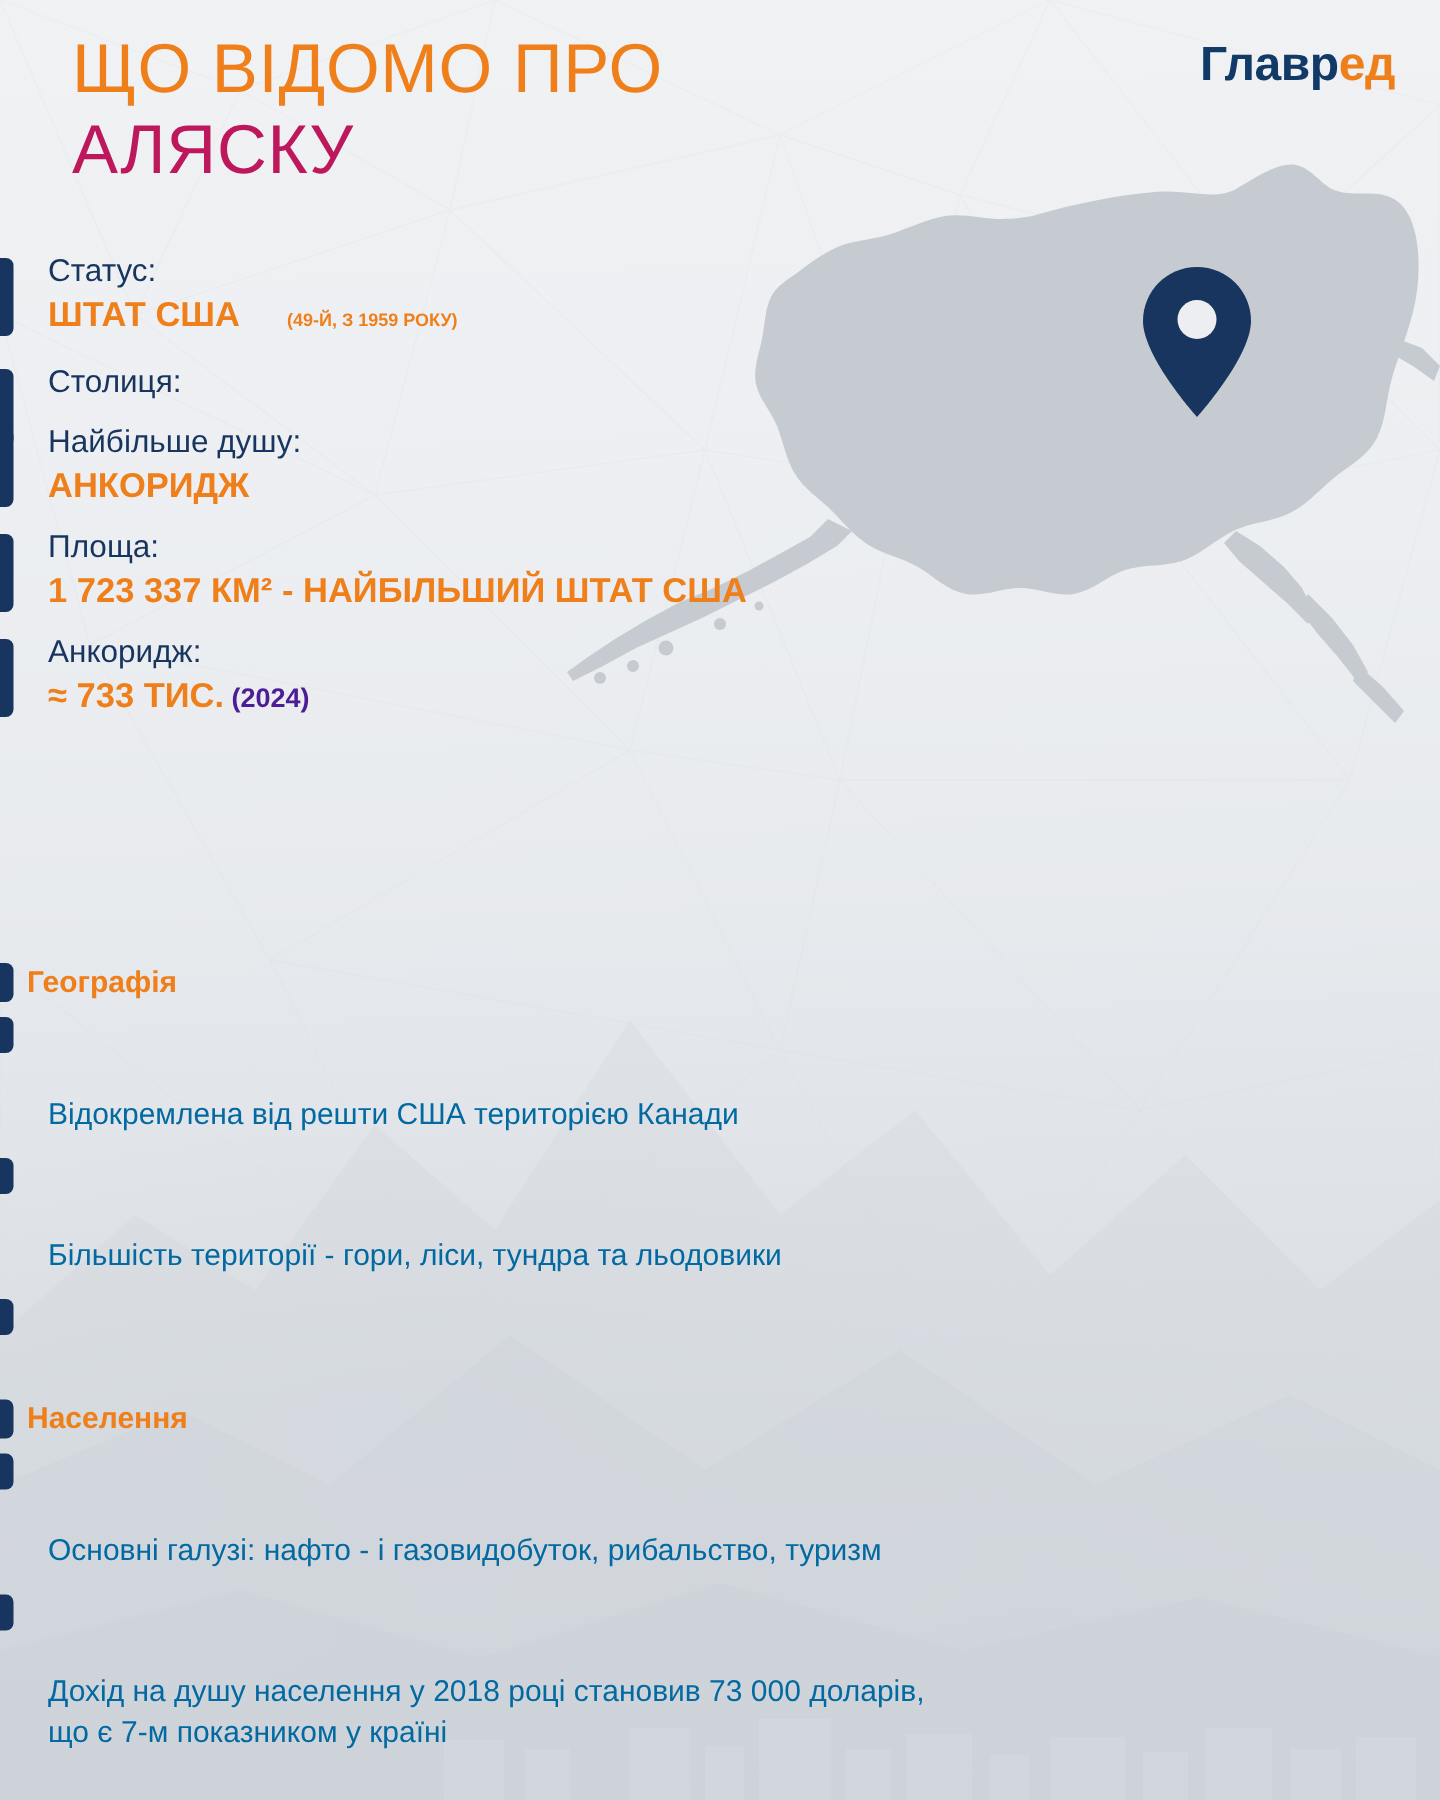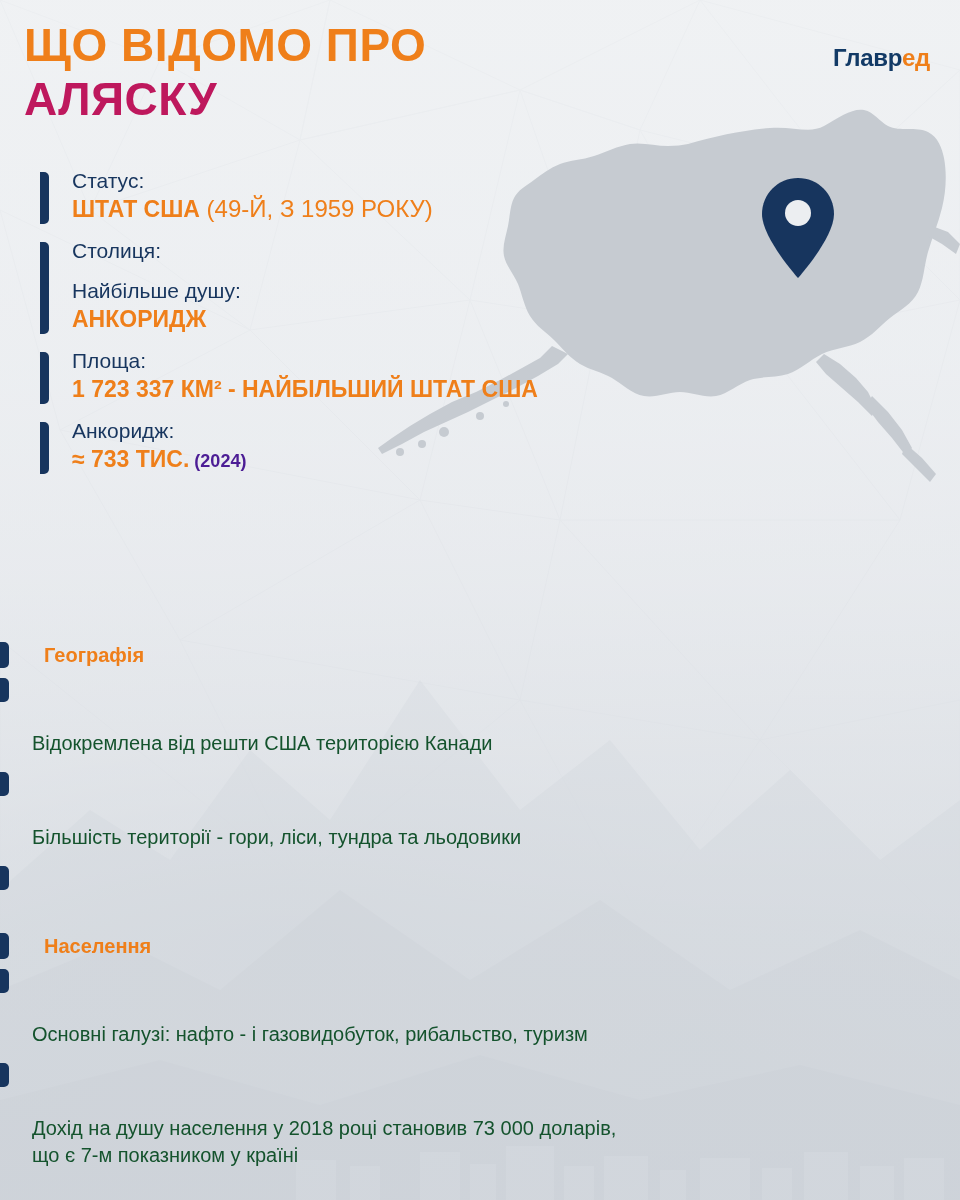--- a/index.html
+++ b/index.html
@@ -52,51 +52,49 @@
     left: 372px;
     top: 96px;
     width: 588px;
     height: 390px;
   }
   
   .logo {
     position: absolute;
     right: 30px;
     top: 24px;
-    font-size: 24px;
+    font-size: 32px;
     font-weight: bold;
     letter-spacing: -0.3px;
     white-space: nowrap;
-    margin-top: 20px;
   }
   .logo .a { color: #123a66; }
   .logo .b { color: #ef7f1a; }
 
   
   .title {
     position: absolute;
-    left: 24px;
+    left: 48px;
     top: 18px;
     width: 600px;
     font-size: 46px;
     line-height: 54px;
-    font-weight: bold;
+    font-weight: normal;
     letter-spacing: 0.5px;
     text-transform: uppercase;
   }
   .title .l1 { color: #ef7f1a; display: block; }
   .title .l2 { color: #be185d; display: block; }
 
   
   .facts {
     position: absolute;
     left: 0px;
     top: 168px;
     width: 640px;
-    padding-left: 40px;
   }
   .fact {
     position: relative;
     padding: 0 0 0 32px;
     margin-bottom: 14px;
   }
   .fact .bar {
     position: absolute;
     left: 0;
     top: 4px;
@@ -112,60 +110,61 @@
   }
   .fact .value {
     font-size: 23px;
     font-weight: bold;
     color: #ef7f1a;
     line-height: 30px;
     text-transform: uppercase;
     white-space: nowrap;
   }
   .fact .value .note {
-    font-size: 24px;
-    font-weight: normal;
+    font-size: 12px;
+    font-weight: bold;
+    margin-left: 28px;
   }
   .fact .value .note-dark {
     font-size: 18px;
     font-weight: bold;
     color: #4c1d95;
   }
 
   
   .sections {
     position: absolute;
     left: 0px;
     top: 640px;
     width: 930px;
   }
   .section { margin-bottom: 10px; }
   .section-head {
     position: relative;
-    padding-left: 44px;
+    padding-left: 18px;
     font-size: 20px;
     font-weight: bold;
     color: #ef7f1a;
     line-height: 30px;
     margin-bottom: 6px;
   }
   .section-head .bar {
     position: absolute;
     left: 0;
     top: 2px;
     width: 9px;
     height: 26px;
     background: #17355e;
     border-radius: 0 5px 5px 0;
   }
   .section-item {
     position: relative;
     padding-left: 32px;
     font-size: 20px;
-    color: #14532d;
+    color: #0369a1;
     line-height: 27px;
     margin-bottom: 13px;
     white-space: pre-line;
   }
   .section-item .bar {
     position: absolute;
     left: 0;
     top: 2px;
     width: 9px;
     height: 24px;

